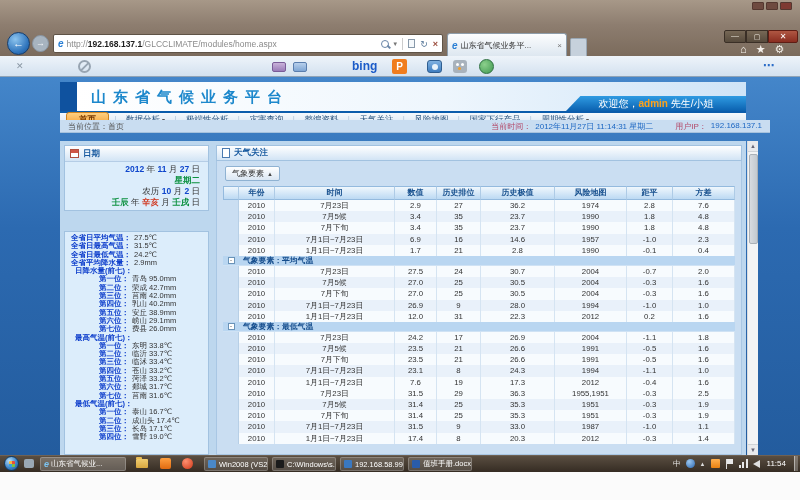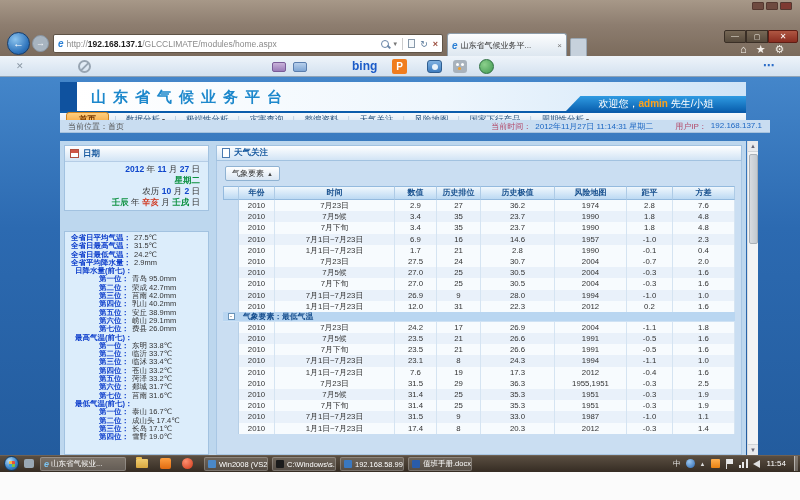--- a/index.html
+++ b/index.html
@@ -348,20 +348,26 @@
             <div class="td td-first" style="width: 16px;"></div>
             <div class="td" style="width: 36px;">2010</div>
             <div class="td" style="width: 120px;">1月1日~7月23日</div>
             <div class="td" style="width: 42px;">1.7</div>
             <div class="td" style="width: 44px;">21</div>
             <div class="td" style="width: 74px;">2.8</div>
             <div class="td" style="width: 72px;">1990</div>
             <div class="td" style="width: 46px;">-0.1</div>
             <div class="td" style="width: 62px;">0.4</div>
           </div>
+          <div class="grow">
+            <div class="gexp" style="width: 16px;">
+              <div class="expbox">-</div>
+            </div>
+            <div class="glabel">气象要素：平均气温</div>
+          </div>
           <div class="trow even">
             <div class="td td-first" style="width: 16px;"></div>
             <div class="td" style="width: 36px;">2010</div>
             <div class="td" style="width: 120px;">7月23日</div>
             <div class="td" style="width: 42px;">27.5</div>
             <div class="td" style="width: 44px;">24</div>
             <div class="td" style="width: 74px;">30.7</div>
             <div class="td" style="width: 72px;">2004</div>
             <div class="td" style="width: 46px;">-0.7</div>
             <div class="td" style="width: 62px;">2.0</div>

